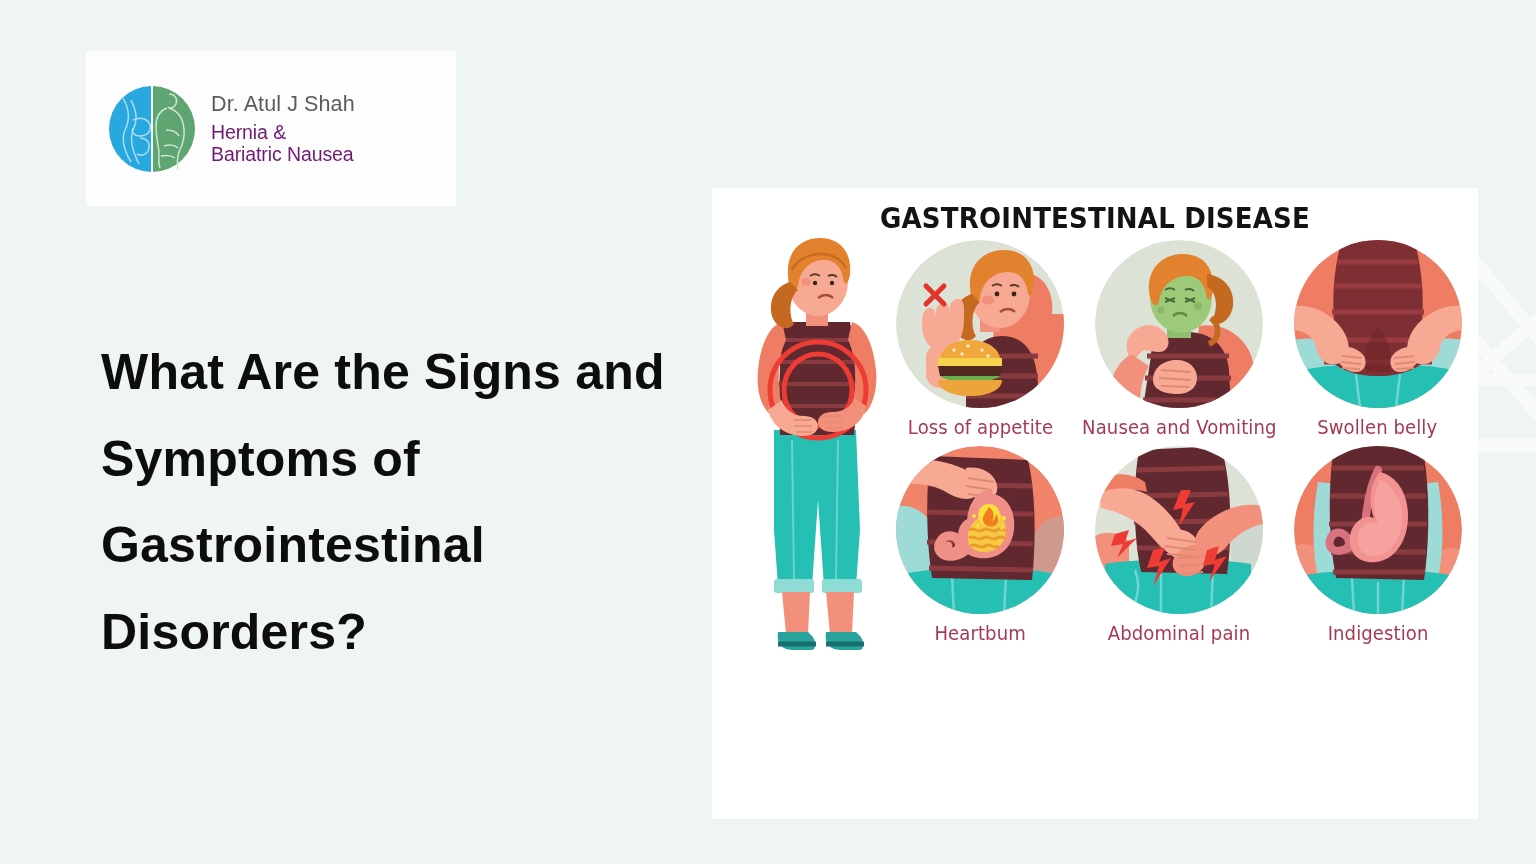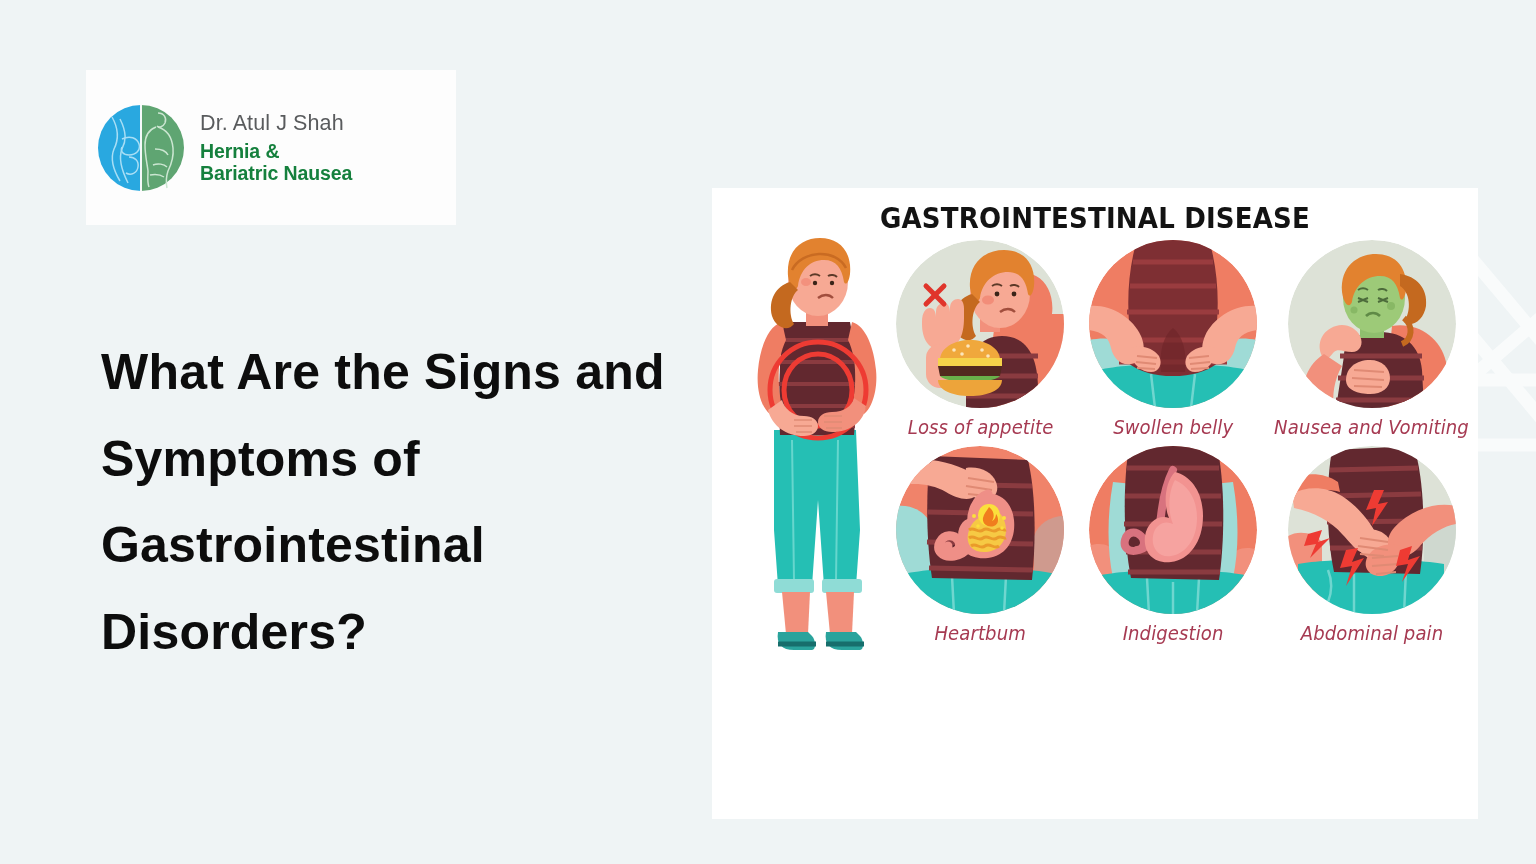--- a/index.html
+++ b/index.html
@@ -15,43 +15,43 @@
     position: absolute;
     right: 0; top: 230px;
     width: 200px; height: 330px;
     pointer-events: none;
     opacity: .75;
   }
 
   
   .logo-card {
     position: absolute;
-    left: 86px; top: 70px;
+    left: 86px; top: 51px;
     width: 370px; height: 155px;
     background: #fdfdfd;
     display: flex; align-items: center;
-    padding-left: 12px;
+    padding-left: 23px;
   }
   .logo-emblem {
     width: 86px; height: 86px;
     flex: 0 0 86px;
     position: relative;
   }
   .logo-text { margin-left: 16px; }
   .logo-line1 {
     font-size: 21.5px;
     color: #595b5d;
     letter-spacing: .1px;
     line-height: 1.25;
     white-space: nowrap;
   }
   .logo-line2, .logo-line3 {
     font-size: 19.5px;
-    font-weight: bold;
-    color: #15803d;
+    font-weight: normal;
+    color: #701a75;
     line-height: 1.16;
     letter-spacing: -.1px;
     white-space: nowrap;
   }
   .logo-line2 { margin-top: 3px; }
 
   
   .headline {
     position: absolute;
     left: 101px; top: 329px;
@@ -92,21 +92,20 @@
 
   
   .sym-grid {
     position: absolute;
     left: 172px; top: 52px;
     width: 590px;
     display: grid;
     grid-template-columns: repeat(3, 1fr);
     grid-template-rows: repeat(2, 1fr);
     row-gap: 8px;
-    font-style: italic;
   }
   .sym-cell {
     display: flex;
     flex-direction: column;
     align-items: center;
   }
   .sym-circle {
     width: 168px; height: 168px;
     border-radius: 50%;
     overflow: hidden;
@@ -289,20 +288,56 @@
           <path d="M44 136 C52 144 96 144 104 136 Z" fill="#69b04a"></path>
           <path d="M42 140 C42 150 56 156 74 156 C92 156 106 150 106 140 Z" fill="#edA43a"></path>
         </svg>
       </div>
       <div class="sym-label">Loss of appetite</div>
     </div>
 
     <div class="sym-cell">
       <div class="sym-circle">
         <svg width="168" height="168" viewBox="0 0 168 168">
+          <circle cx="84" cy="84" r="84" fill="#dde2d7"></circle>
+          <path d="M104 86 C128 82 152 96 158 122 C162 142 158 160 152 168 L96 168 Z" fill="#ef7d63"></path>
+          <path d="M56 116 C56 100 72 92 92 92 C116 92 132 106 134 130 L136 168 L48 168 Z" fill="#62282f"></path>
+          <g stroke="#8a3b40" stroke-width="5" fill="none">
+            <path d="M52 116 L134 116"></path>
+              <path d="M50 138 L136 138"></path>
+              <path d="M48 160 L138 160"></path>
+          </g>
+          <path d="M72 66 L96 66 L96 98 L72 98 Z" fill="#8fbf6e"></path>
+          <ellipse cx="86" cy="58" rx="31" ry="35" fill="#9dca78"></ellipse>
+          <path d="M54 52 C52 26 70 14 88 14 C108 14 120 28 118 50 C117 58 114 62 112 58 C110 44 104 36 92 36 C78 36 66 46 64 62 C62 68 56 66 54 52 Z" fill="#e2822f"></path>
+          <path d="M112 34 C128 36 140 48 138 66 C136 80 124 88 116 82 C124 70 122 52 112 46 Z" fill="#c4691f"></path>
+          <path d="M116 78 C126 86 124 100 114 104" stroke="#c4691f" stroke-width="6" fill="none"></path>
+          <path d="M70 50 C73 48 77 48 80 50" stroke="#4c6b3a" stroke-width="2" fill="none"></path>
+          <path d="M90 50 C93 48 97 49 99 51" stroke="#4c6b3a" stroke-width="2" fill="none"></path>
+          <path d="M70 58 L80 62 M70 62 L80 58" stroke="#4c6b3a" stroke-width="2"></path>
+          <path d="M90 58 L100 62 M90 62 L100 58" stroke="#4c6b3a" stroke-width="2"></path>
+          <path d="M78 76 C82 72 88 72 92 76" stroke="#5f8a46" stroke-width="2.6" fill="none"></path>
+          <circle cx="103" cy="66" r="4" fill="#7fb05c" opacity=".7"></circle>
+          <circle cx="66" cy="70" r="3.5" fill="#7fb05c" opacity=".7"></circle>
+
+          <path d="M34 116 C28 104 34 90 48 86 C58 83 68 88 72 96 C76 104 72 112 64 112 C56 112 50 108 46 112 C42 116 40 122 34 116 Z" fill="#f7a994"></path>
+          <path d="M16 168 C12 142 20 124 36 114 L54 126 C46 140 44 156 46 168 Z" fill="#f2907c"></path>
+
+          <path d="M58 140 C58 128 68 120 82 120 C94 120 102 128 102 138 C102 148 94 154 82 154 C70 154 58 150 58 140 Z" fill="#f7a994"></path>
+          <g stroke="#e08a74" stroke-width="2" fill="none">
+            <path d="M66 130 L96 132 M64 138 L96 140 M66 146 L94 147"></path>
+          </g>
+        </svg>
+      </div>
+      <div class="sym-label">Nausea and Vomiting</div>
+    </div>
+
+    <div class="sym-cell">
+      <div class="sym-circle">
+        <svg width="168" height="168" viewBox="0 0 168 168">
           <circle cx="84" cy="84" r="84" fill="#ef7d63"></circle>
           <path d="M0 100 C20 96 40 100 48 112 L48 168 L0 168 Z" fill="#9fdbd6"></path>
           <path d="M168 100 C148 96 128 100 120 112 L120 168 L168 168 Z" fill="#9fdbd6"></path>
           <path d="M10 130 C40 122 128 122 158 130 L158 168 L10 168 Z" fill="#25bfb4"></path>
           <path d="M62 134 L66 168 M106 134 L102 168" stroke="#6fd6cf" stroke-width="2.5" fill="none"></path>
           <path d="M48 0 L120 0 C128 26 130 56 128 82 C152 96 140 136 84 136 C28 136 16 96 40 82 C38 56 40 26 48 0 Z" fill="#7e2f33"></path>
           <g stroke="#9a3c3f" stroke-width="5" fill="none">
             <path d="M44 22 L124 22"></path>
               <path d="M41 46 L127 46"></path>
             <path d="M38 72 L130 72"></path>
@@ -319,56 +354,20 @@
             <path d="M120 116 L100 118 M121 122 L101 124 M120 128 L102 129"></path>
           </g>
         </svg>
       </div>
       <div class="sym-label">Swollen belly</div>
     </div>
 
     <div class="sym-cell">
       <div class="sym-circle">
         <svg width="168" height="168" viewBox="0 0 168 168">
-          <circle cx="84" cy="84" r="84" fill="#dde2d7"></circle>
-          <path d="M104 86 C128 82 152 96 158 122 C162 142 158 160 152 168 L96 168 Z" fill="#ef7d63"></path>
-          <path d="M56 116 C56 100 72 92 92 92 C116 92 132 106 134 130 L136 168 L48 168 Z" fill="#62282f"></path>
-          <g stroke="#8a3b40" stroke-width="5" fill="none">
-            <path d="M52 116 L134 116"></path>
-              <path d="M50 138 L136 138"></path>
-              <path d="M48 160 L138 160"></path>
-          </g>
-          <path d="M72 66 L96 66 L96 98 L72 98 Z" fill="#8fbf6e"></path>
-          <ellipse cx="86" cy="58" rx="31" ry="35" fill="#9dca78"></ellipse>
-          <path d="M54 52 C52 26 70 14 88 14 C108 14 120 28 118 50 C117 58 114 62 112 58 C110 44 104 36 92 36 C78 36 66 46 64 62 C62 68 56 66 54 52 Z" fill="#e2822f"></path>
-          <path d="M112 34 C128 36 140 48 138 66 C136 80 124 88 116 82 C124 70 122 52 112 46 Z" fill="#c4691f"></path>
-          <path d="M116 78 C126 86 124 100 114 104" stroke="#c4691f" stroke-width="6" fill="none"></path>
-          <path d="M70 50 C73 48 77 48 80 50" stroke="#4c6b3a" stroke-width="2" fill="none"></path>
-          <path d="M90 50 C93 48 97 49 99 51" stroke="#4c6b3a" stroke-width="2" fill="none"></path>
-          <path d="M70 58 L80 62 M70 62 L80 58" stroke="#4c6b3a" stroke-width="2"></path>
-          <path d="M90 58 L100 62 M90 62 L100 58" stroke="#4c6b3a" stroke-width="2"></path>
-          <path d="M78 76 C82 72 88 72 92 76" stroke="#5f8a46" stroke-width="2.6" fill="none"></path>
-          <circle cx="103" cy="66" r="4" fill="#7fb05c" opacity=".7"></circle>
-          <circle cx="66" cy="70" r="3.5" fill="#7fb05c" opacity=".7"></circle>
-
-          <path d="M34 116 C28 104 34 90 48 86 C58 83 68 88 72 96 C76 104 72 112 64 112 C56 112 50 108 46 112 C42 116 40 122 34 116 Z" fill="#f7a994"></path>
-          <path d="M16 168 C12 142 20 124 36 114 L54 126 C46 140 44 156 46 168 Z" fill="#f2907c"></path>
-
-          <path d="M58 140 C58 128 68 120 82 120 C94 120 102 128 102 138 C102 148 94 154 82 154 C70 154 58 150 58 140 Z" fill="#f7a994"></path>
-          <g stroke="#e08a74" stroke-width="2" fill="none">
-            <path d="M66 130 L96 132 M64 138 L96 140 M66 146 L94 147"></path>
-          </g>
-        </svg>
-      </div>
-      <div class="sym-label">Nausea and Vomiting</div>
-    </div>
-
-    <div class="sym-cell">
-      <div class="sym-circle">
-        <svg width="168" height="168" viewBox="0 0 168 168">
           <circle cx="84" cy="84" r="84" fill="#f0836a"></circle>
           <path d="M0 60 C16 58 30 66 36 80 L36 168 L0 168 Z" fill="#9fdbd6"></path>
           <path d="M168 70 C154 70 142 78 138 90 L138 168 L168 168 Z" fill="#cf9a8e"></path>
           <path d="M8 128 C40 120 130 120 160 128 L160 168 L8 168 Z" fill="#25bfb4"></path>
           <path d="M56 130 L58 168 M110 130 L108 168" stroke="#6fd6cf" stroke-width="2.5" fill="none"></path>
           <path d="M34 10 L132 14 C140 48 140 96 136 134 L36 132 C30 94 30 46 34 10 Z" fill="#62282f"></path>
           <g stroke="#8a3b40" stroke-width="5" fill="none">
             <path d="M32 38 L136 40"></path>
               <path d="M31 66 L137 68"></path>
             <path d="M31 96 L137 98"></path>
@@ -393,20 +392,58 @@
           <path d="M93 61 C98 65 99 70 96 75 C99 74 100 70 100 68 C103 72 103 78 98 80 C92 82 86 78 87 72 C88 67 91 65 93 61 Z" fill="#f07d1e"></path>
           <g fill="#fbe03c">
             <circle cx="78" cy="70" r="2"></circle>
               <circle cx="108" cy="72" r="2"></circle>
             <circle cx="82" cy="80" r="1.8"></circle>
               <circle cx="106" cy="82" r="1.8"></circle>
           </g>
         </svg>
       </div>
       <div class="sym-label">Heartbum</div>
+    </div>
+
+    <div class="sym-cell">
+      <div class="sym-circle">
+        <svg width="168" height="168" viewBox="0 0 168 168">
+          <circle cx="84" cy="84" r="84" fill="#dde2d7"></circle>
+          <path d="M0 90 C10 84 26 86 34 96 L34 168 L0 168 Z" fill="#f2907c"></path>
+          <path d="M168 60 C154 56 140 64 136 80 L136 168 L168 168 Z" fill="#cfd8cf"></path>
+          <path d="M10 118 C40 112 124 112 156 118 L156 168 L10 168 Z" fill="#25bfb4"></path>
+          <path d="M40 124 C44 134 44 146 40 156 M118 124 L116 168 M66 128 L66 168" stroke="#6fd6cf" stroke-width="2.5" fill="none"></path>
+          <path d="M44 4 L126 0 C136 34 138 86 132 128 L46 126 C38 88 38 38 44 4 Z" fill="#62282f"></path>
+          <g stroke="#8a3b40" stroke-width="5" fill="none">
+            <path d="M42 24 L130 22"></path>
+              <path d="M40 50 L133 48"></path>
+            <path d="M39 76 L135 75"></path>
+              <path d="M42 102 L134 102"></path>
+          </g>
+
+          <path d="M0 34 C16 26 36 26 50 36 L52 46 C38 42 20 44 6 52 Z" fill="#ef7d63"></path>
+          <path d="M4 48 C18 40 38 40 54 50 C72 62 84 78 90 92 C94 102 88 110 78 108 C68 106 62 96 54 88 C44 76 26 66 6 62 Z" fill="#f7a994"></path>
+          <path d="M70 86 C82 80 96 84 102 94 C108 104 102 114 90 114 C78 114 68 104 68 94 Z" fill="#f7a994"></path>
+
+          <path d="M168 60 C150 56 128 62 112 76 C100 86 96 98 104 106 C112 114 124 110 132 100 C142 88 156 80 168 78 Z" fill="#f2907c"></path>
+          <path d="M112 100 C100 96 86 100 80 110 C74 120 80 130 92 130 C104 130 112 120 112 110 Z" fill="#f2907c"></path>
+          <g stroke="#e08a74" stroke-width="2" fill="none">
+            <path d="M72 92 L100 96 M70 100 L100 104 M72 108 L96 110"></path>
+            <path d="M84 112 L110 110 M84 120 L110 118 M88 128 L108 126"></path>
+          </g>
+
+          <g fill="#ee3b33">
+            <path d="M86 44 L96 44 L90 58 L100 56 L84 80 L88 62 L78 64 Z"></path>
+            <path d="M20 88 L34 84 L30 96 L42 92 L22 112 L28 98 L16 100 Z"></path>
+            <path d="M58 104 L70 102 L64 116 L76 112 L58 140 L64 120 L52 122 Z"></path>
+            <path d="M112 104 L124 100 L120 114 L132 110 L114 136 L120 118 L108 120 Z"></path>
+          </g>
+        </svg>
+      </div>
+      <div class="sym-label">Abdominal pain</div>
     </div>
 
     <div class="sym-cell">
       <div class="sym-circle">
         <svg width="168" height="168" viewBox="0 0 168 168">
           <circle cx="84" cy="84" r="84" fill="#ef7d63"></circle>
           <path d="M0 100 C10 96 22 98 28 108 L28 168 L0 168 Z" fill="#f2907c"></path>
           <path d="M168 104 C158 100 146 102 140 112 L140 168 L168 168 Z" fill="#f2907c"></path>
           <path d="M24 36 C18 70 18 104 24 132 L44 128 C40 96 40 66 44 38 Z" fill="#9fdbd6"></path>
           <path d="M144 36 C150 70 150 104 144 132 L124 128 C128 96 128 66 124 38 Z" fill="#9fdbd6"></path>
@@ -421,52 +458,14 @@
             <path d="M39 126 L131 126"></path>
           </g>
           <path d="M84 24 C78 36 74 52 72 70 C70 88 62 100 50 104 C40 107 34 102 36 94 C38 86 46 84 52 90 C58 96 54 104 48 104" fill="none" stroke="#d8727e" stroke-width="8" stroke-linecap="round"></path>
           <path d="M86 26 C102 30 114 46 114 70 C114 96 100 114 82 116 C64 118 54 106 56 90 C58 76 70 68 80 72 C74 58 76 36 86 26 Z" fill="#f29391"></path>
           <path d="M86 34 C100 40 108 54 108 72 C108 94 96 108 82 110 C70 112 62 102 64 90 C66 78 76 74 84 78 C78 64 80 44 86 34 Z" fill="#f6a3a0"></path>
         </svg>
       </div>
       <div class="sym-label">Indigestion</div>
     </div>
 
-    <div class="sym-cell">
-      <div class="sym-circle">
-        <svg width="168" height="168" viewBox="0 0 168 168">
-          <circle cx="84" cy="84" r="84" fill="#dde2d7"></circle>
-          <path d="M0 90 C10 84 26 86 34 96 L34 168 L0 168 Z" fill="#f2907c"></path>
-          <path d="M168 60 C154 56 140 64 136 80 L136 168 L168 168 Z" fill="#cfd8cf"></path>
-          <path d="M10 118 C40 112 124 112 156 118 L156 168 L10 168 Z" fill="#25bfb4"></path>
-          <path d="M40 124 C44 134 44 146 40 156 M118 124 L116 168 M66 128 L66 168" stroke="#6fd6cf" stroke-width="2.5" fill="none"></path>
-          <path d="M44 4 L126 0 C136 34 138 86 132 128 L46 126 C38 88 38 38 44 4 Z" fill="#62282f"></path>
-          <g stroke="#8a3b40" stroke-width="5" fill="none">
-            <path d="M42 24 L130 22"></path>
-              <path d="M40 50 L133 48"></path>
-            <path d="M39 76 L135 75"></path>
-              <path d="M42 102 L134 102"></path>
-          </g>
-
-          <path d="M0 34 C16 26 36 26 50 36 L52 46 C38 42 20 44 6 52 Z" fill="#ef7d63"></path>
-          <path d="M4 48 C18 40 38 40 54 50 C72 62 84 78 90 92 C94 102 88 110 78 108 C68 106 62 96 54 88 C44 76 26 66 6 62 Z" fill="#f7a994"></path>
-          <path d="M70 86 C82 80 96 84 102 94 C108 104 102 114 90 114 C78 114 68 104 68 94 Z" fill="#f7a994"></path>
-
-          <path d="M168 60 C150 56 128 62 112 76 C100 86 96 98 104 106 C112 114 124 110 132 100 C142 88 156 80 168 78 Z" fill="#f2907c"></path>
-          <path d="M112 100 C100 96 86 100 80 110 C74 120 80 130 92 130 C104 130 112 120 112 110 Z" fill="#f2907c"></path>
-          <g stroke="#e08a74" stroke-width="2" fill="none">
-            <path d="M72 92 L100 96 M70 100 L100 104 M72 108 L96 110"></path>
-            <path d="M84 112 L110 110 M84 120 L110 118 M88 128 L108 126"></path>
-          </g>
-
-          <g fill="#ee3b33">
-            <path d="M86 44 L96 44 L90 58 L100 56 L84 80 L88 62 L78 64 Z"></path>
-            <path d="M20 88 L34 84 L30 96 L42 92 L22 112 L28 98 L16 100 Z"></path>
-            <path d="M58 104 L70 102 L64 116 L76 112 L58 140 L64 120 L52 122 Z"></path>
-            <path d="M112 104 L124 100 L120 114 L132 110 L114 136 L120 118 L108 120 Z"></path>
-          </g>
-        </svg>
-      </div>
-      <div class="sym-label">Abdominal pain</div>
-    </div>
-
   </div>
 </div>
 
 </body></html>

